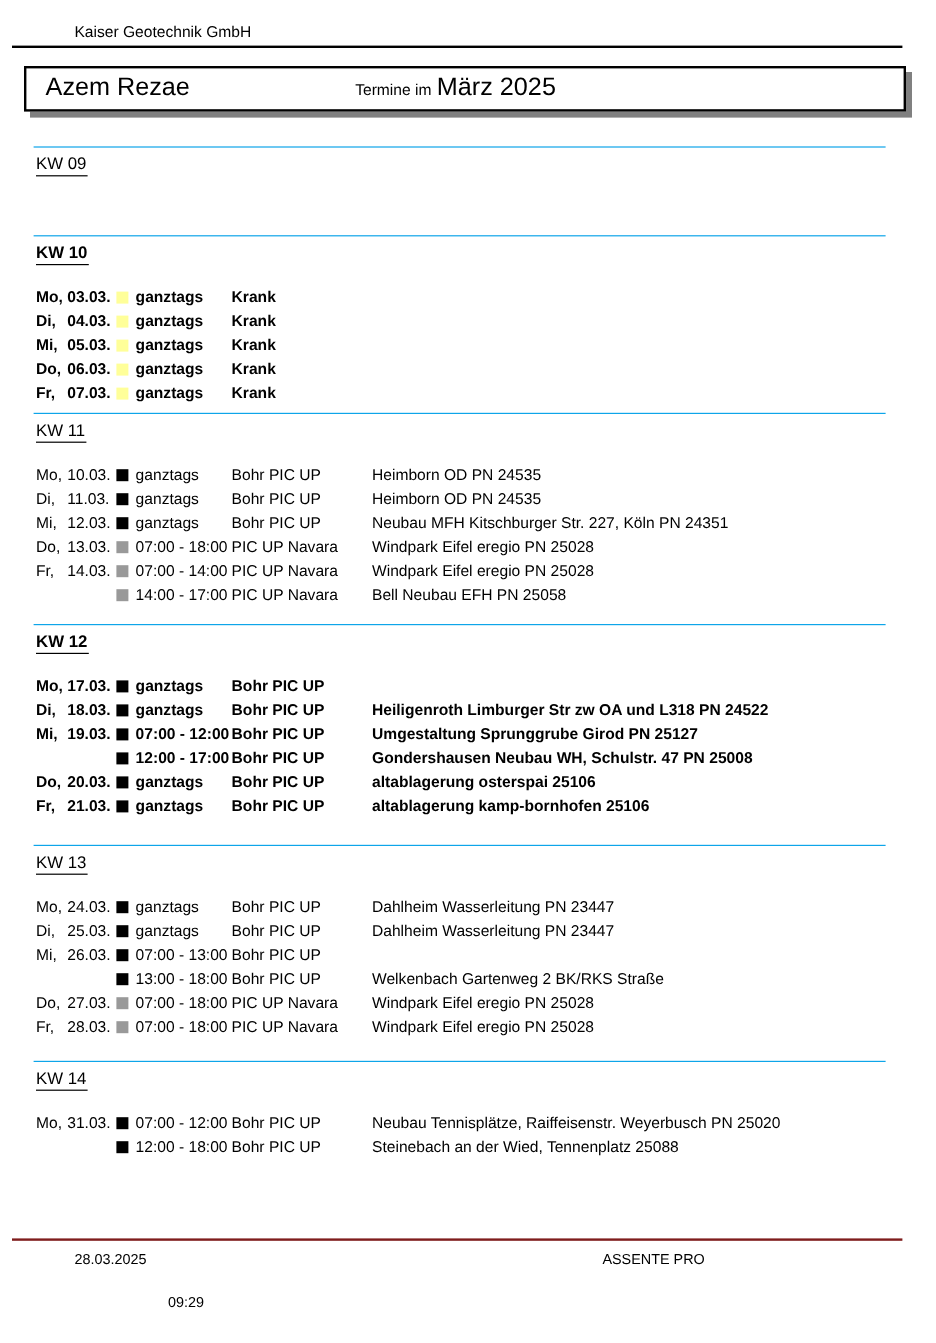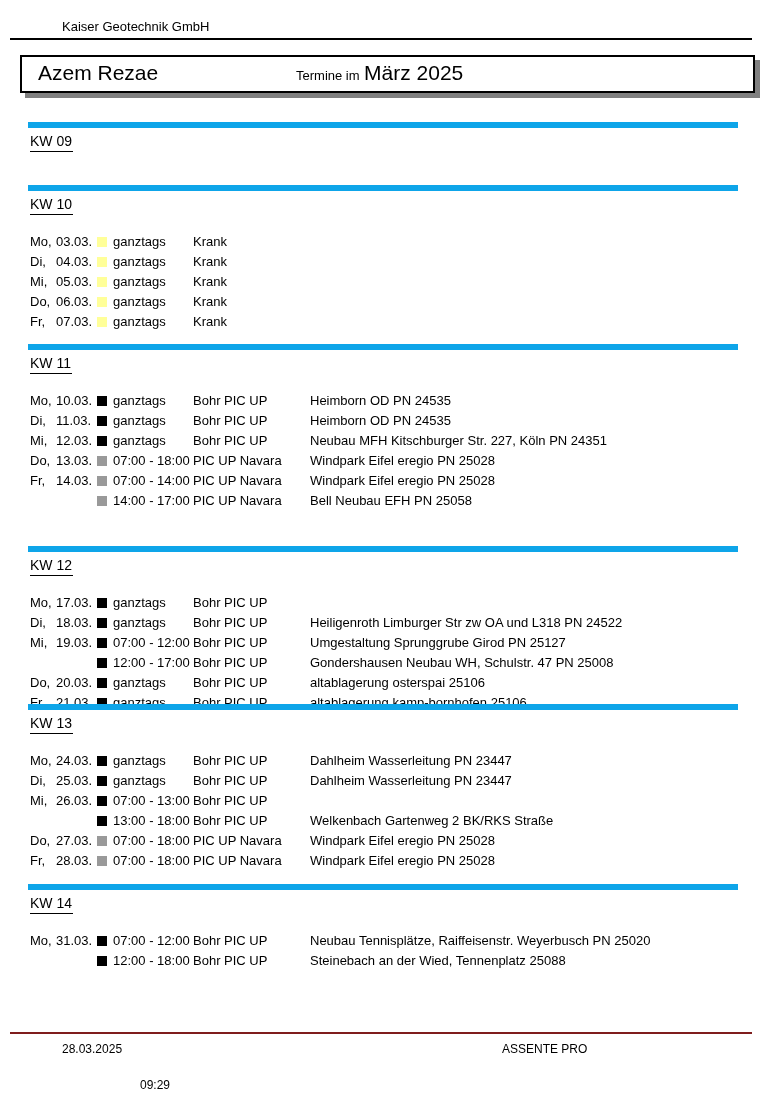--- a/index.html
+++ b/index.html
@@ -12,21 +12,21 @@
   .top-rule{position:absolute;left:10px;top:38px;width:742px;border-top:2px solid #000;}
   .title-box{
     position:absolute;left:20px;top:55px;width:715px;height:34px;
     border:2px solid #000;background:#fff;box-shadow:5px 5px 0 0 #808080;padding-left:16px;
   }
   .title-name{position:absolute;left:16px;bottom:6px;font-size:21px;}
   .title-period{position:absolute;left:274px;bottom:6px;white-space:nowrap;}
   .title-period .small{font-size:13px;}
   .title-period .big{font-size:21px;}
   
-  .week{position:absolute;left:28px;width:710px;border-top:6px solid #0ea5e9;}
+  .week{position:absolute;left:28px;width:710px;border-top:1px solid #0ea5e9;}
   .week-label{
     position:absolute;left:2px;top:5px;font-size:14px;
     border-bottom:1px solid #000;padding:0 1px 2px 0;
   }
   .rows{position:absolute;left:2px;top:41px;width:708px;}
   .row{position:relative;height:20px;font-size:13px;white-space:nowrap;}
   .c{position:absolute;top:2px;}
   .day{left:0;}
   .date{left:26px;}
   .marker{left:67px;top:5px;width:10px;height:10px;display:inline-block;}
@@ -52,21 +52,21 @@
     <span class="small">Termine im</span>
     <span class="big">März 2025</span>
   </span>
 </div>
 
 <div id="sections">
     <section class="week" style="top: 122px; height: 41px;">
     <div class="week-label">KW 09</div>
     <div class="rows"></div>
   </section>
-    <section class="week" style="top: 185px; height: 141px;">
+    <section class="week" style="top: 196px; height: 141px; font-weight: bold;">
     <div class="week-label">KW 10</div>
     <div class="rows">
         <div class="row">
     <span class="c day">Mo,</span>
     <span class="c date">03.03.</span>
     <span class="c marker" style="background: rgb(255, 255, 153);"></span>
     <span class="c time">ganztags</span>
     <span class="c type">Krank</span>
     <span class="c desc"></span>
   </div>
@@ -150,21 +150,21 @@
         <div class="row">
     <span class="c day"></span>
     <span class="c date"></span>
     <span class="c marker" style="background: rgb(153, 153, 153);"></span>
     <span class="c time">14:00 - 17:00</span>
     <span class="c type">PIC UP Navara</span>
     <span class="c desc">Bell Neubau EFH PN 25058</span>
   </div>
       </div>
   </section>
-    <section class="week" style="top: 546px; height: 161px;">
+    <section class="week" style="top: 520px; height: 161px; font-weight: bold;">
     <div class="week-label">KW 12</div>
     <div class="rows">
         <div class="row">
     <span class="c day">Mo,</span>
     <span class="c date">17.03.</span>
     <span class="c marker" style="background: rgb(0, 0, 0);"></span>
     <span class="c time">ganztags</span>
     <span class="c type">Bohr PIC UP</span>
   </div>
         <div class="row">

